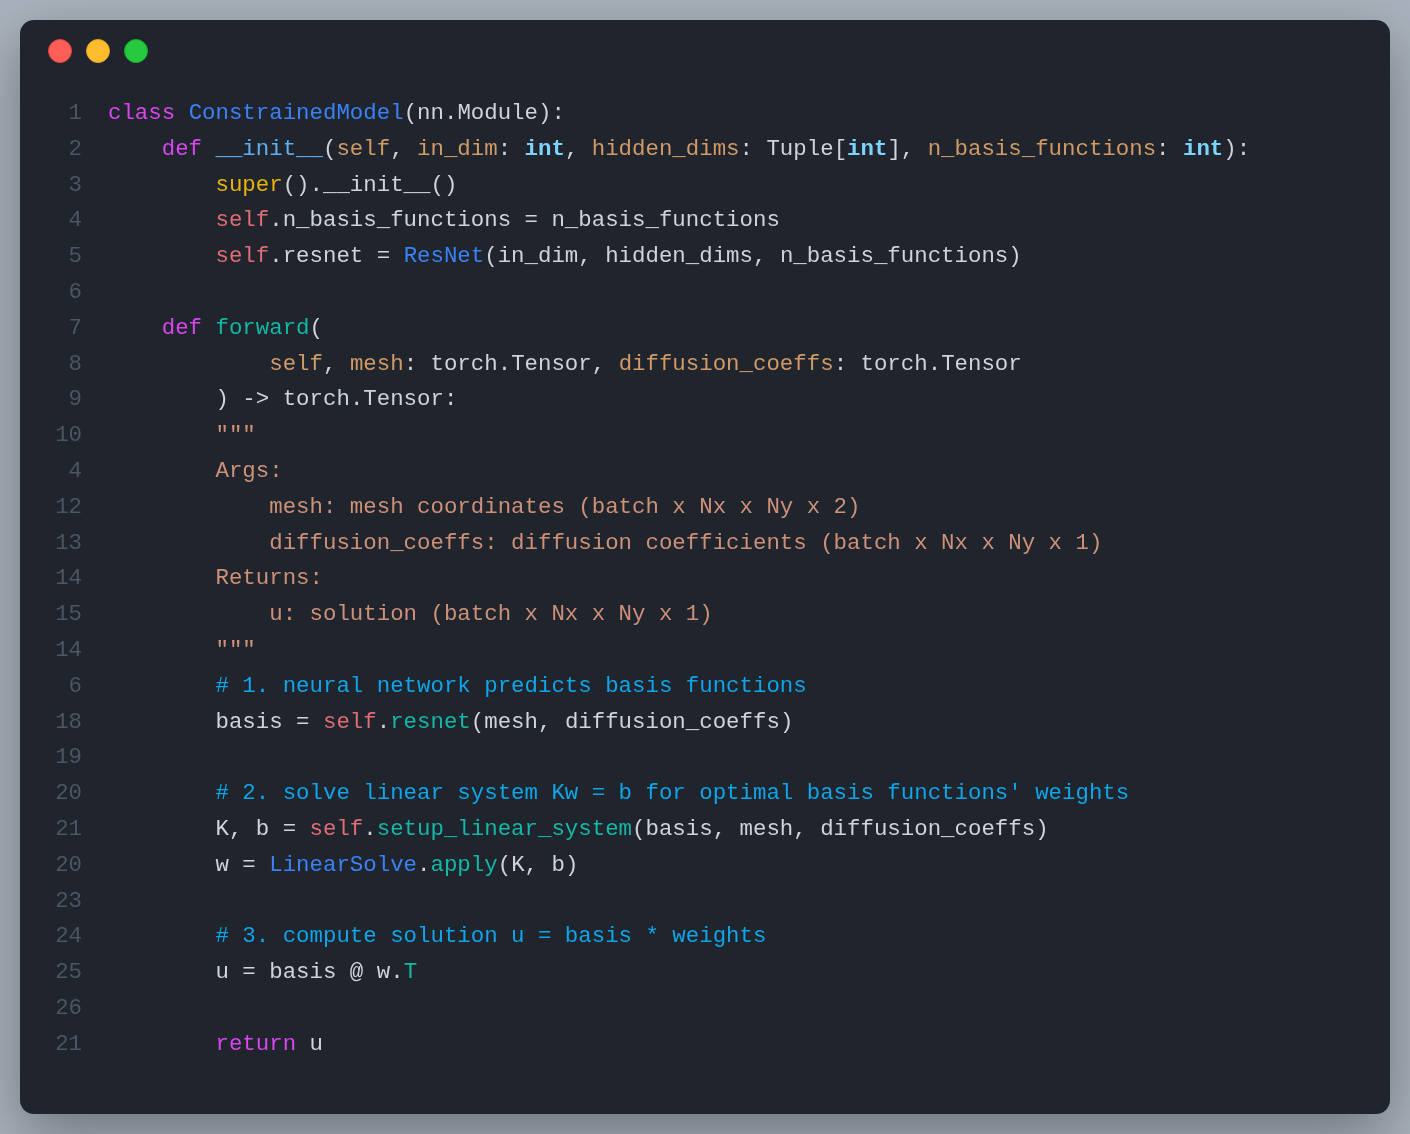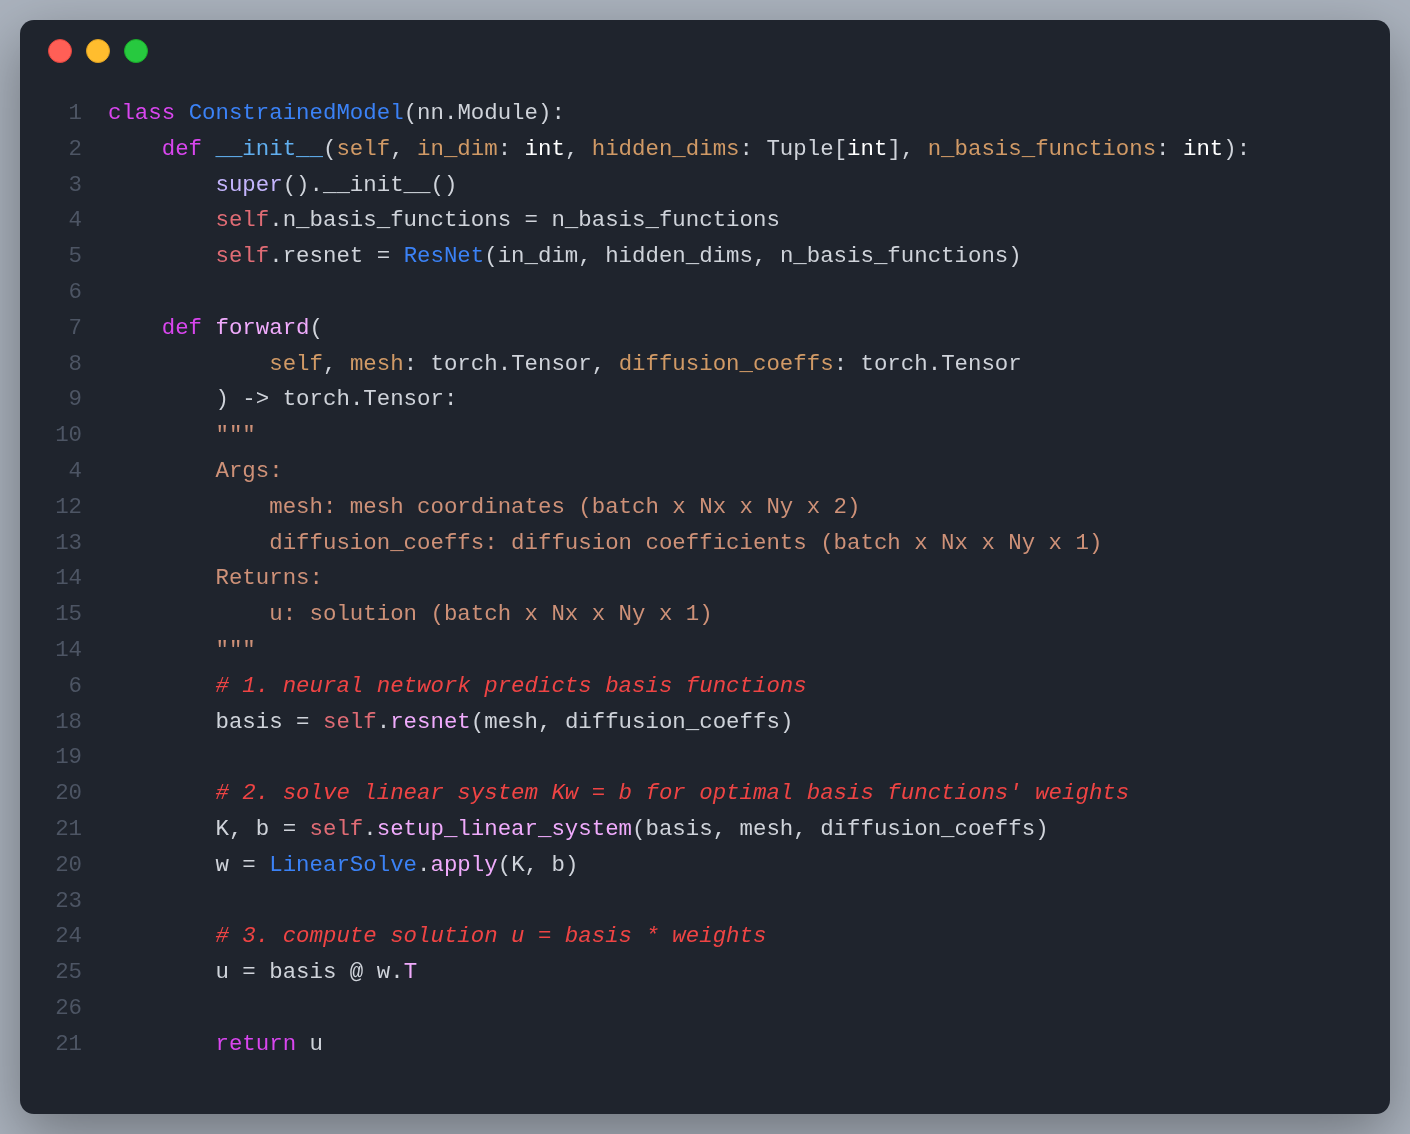--- a/index.html
+++ b/index.html
@@ -53,30 +53,30 @@
     min-width: 40px;
   }
   .code {
     flex: 1 1 auto;
     white-space: pre;
     color: #cfd3da;
   }
   
   .tok-kw      { color: #d946ef; } 
   .tok-cls     { color: #3b82f6; } 
-  .tok-fn      { color: #f0abfc; } 
+  .tok-fn      { color: #14b8a6; } 
   .tok-param   { color: #d19a66; } 
   .tok-doc     { color: #ce9178; } 
-  .tok-comment { color: #ef4444; font-style: italic; } 
+  .tok-comment { color: #0ea5e9; } 
   .tok-punc    { color: #cfd3da; }
-  .tok-type    { color: #ffffff; } 
+  .tok-type    { color: #7dd3fc; font-weight: bold; } 
   .tok-ghost   { color: #cfd3da; margin-top: 8px; }
   .tok-self    { color: #e06c75; } 
   .tok-dunder  { color: #61afef; font-weight: 400; }
-  .tok-super   { color: #c4b5fd; }
+  .tok-super   { color: #eab308; }
 </style>
 </head>
 <body>
 
 <div class="window">
   <div class="titlebar">
     <div class="tl-dot tl-red"></div>
     <div class="tl-dot tl-yellow"></div>
     <div class="tl-dot tl-green"></div>
   </div>

